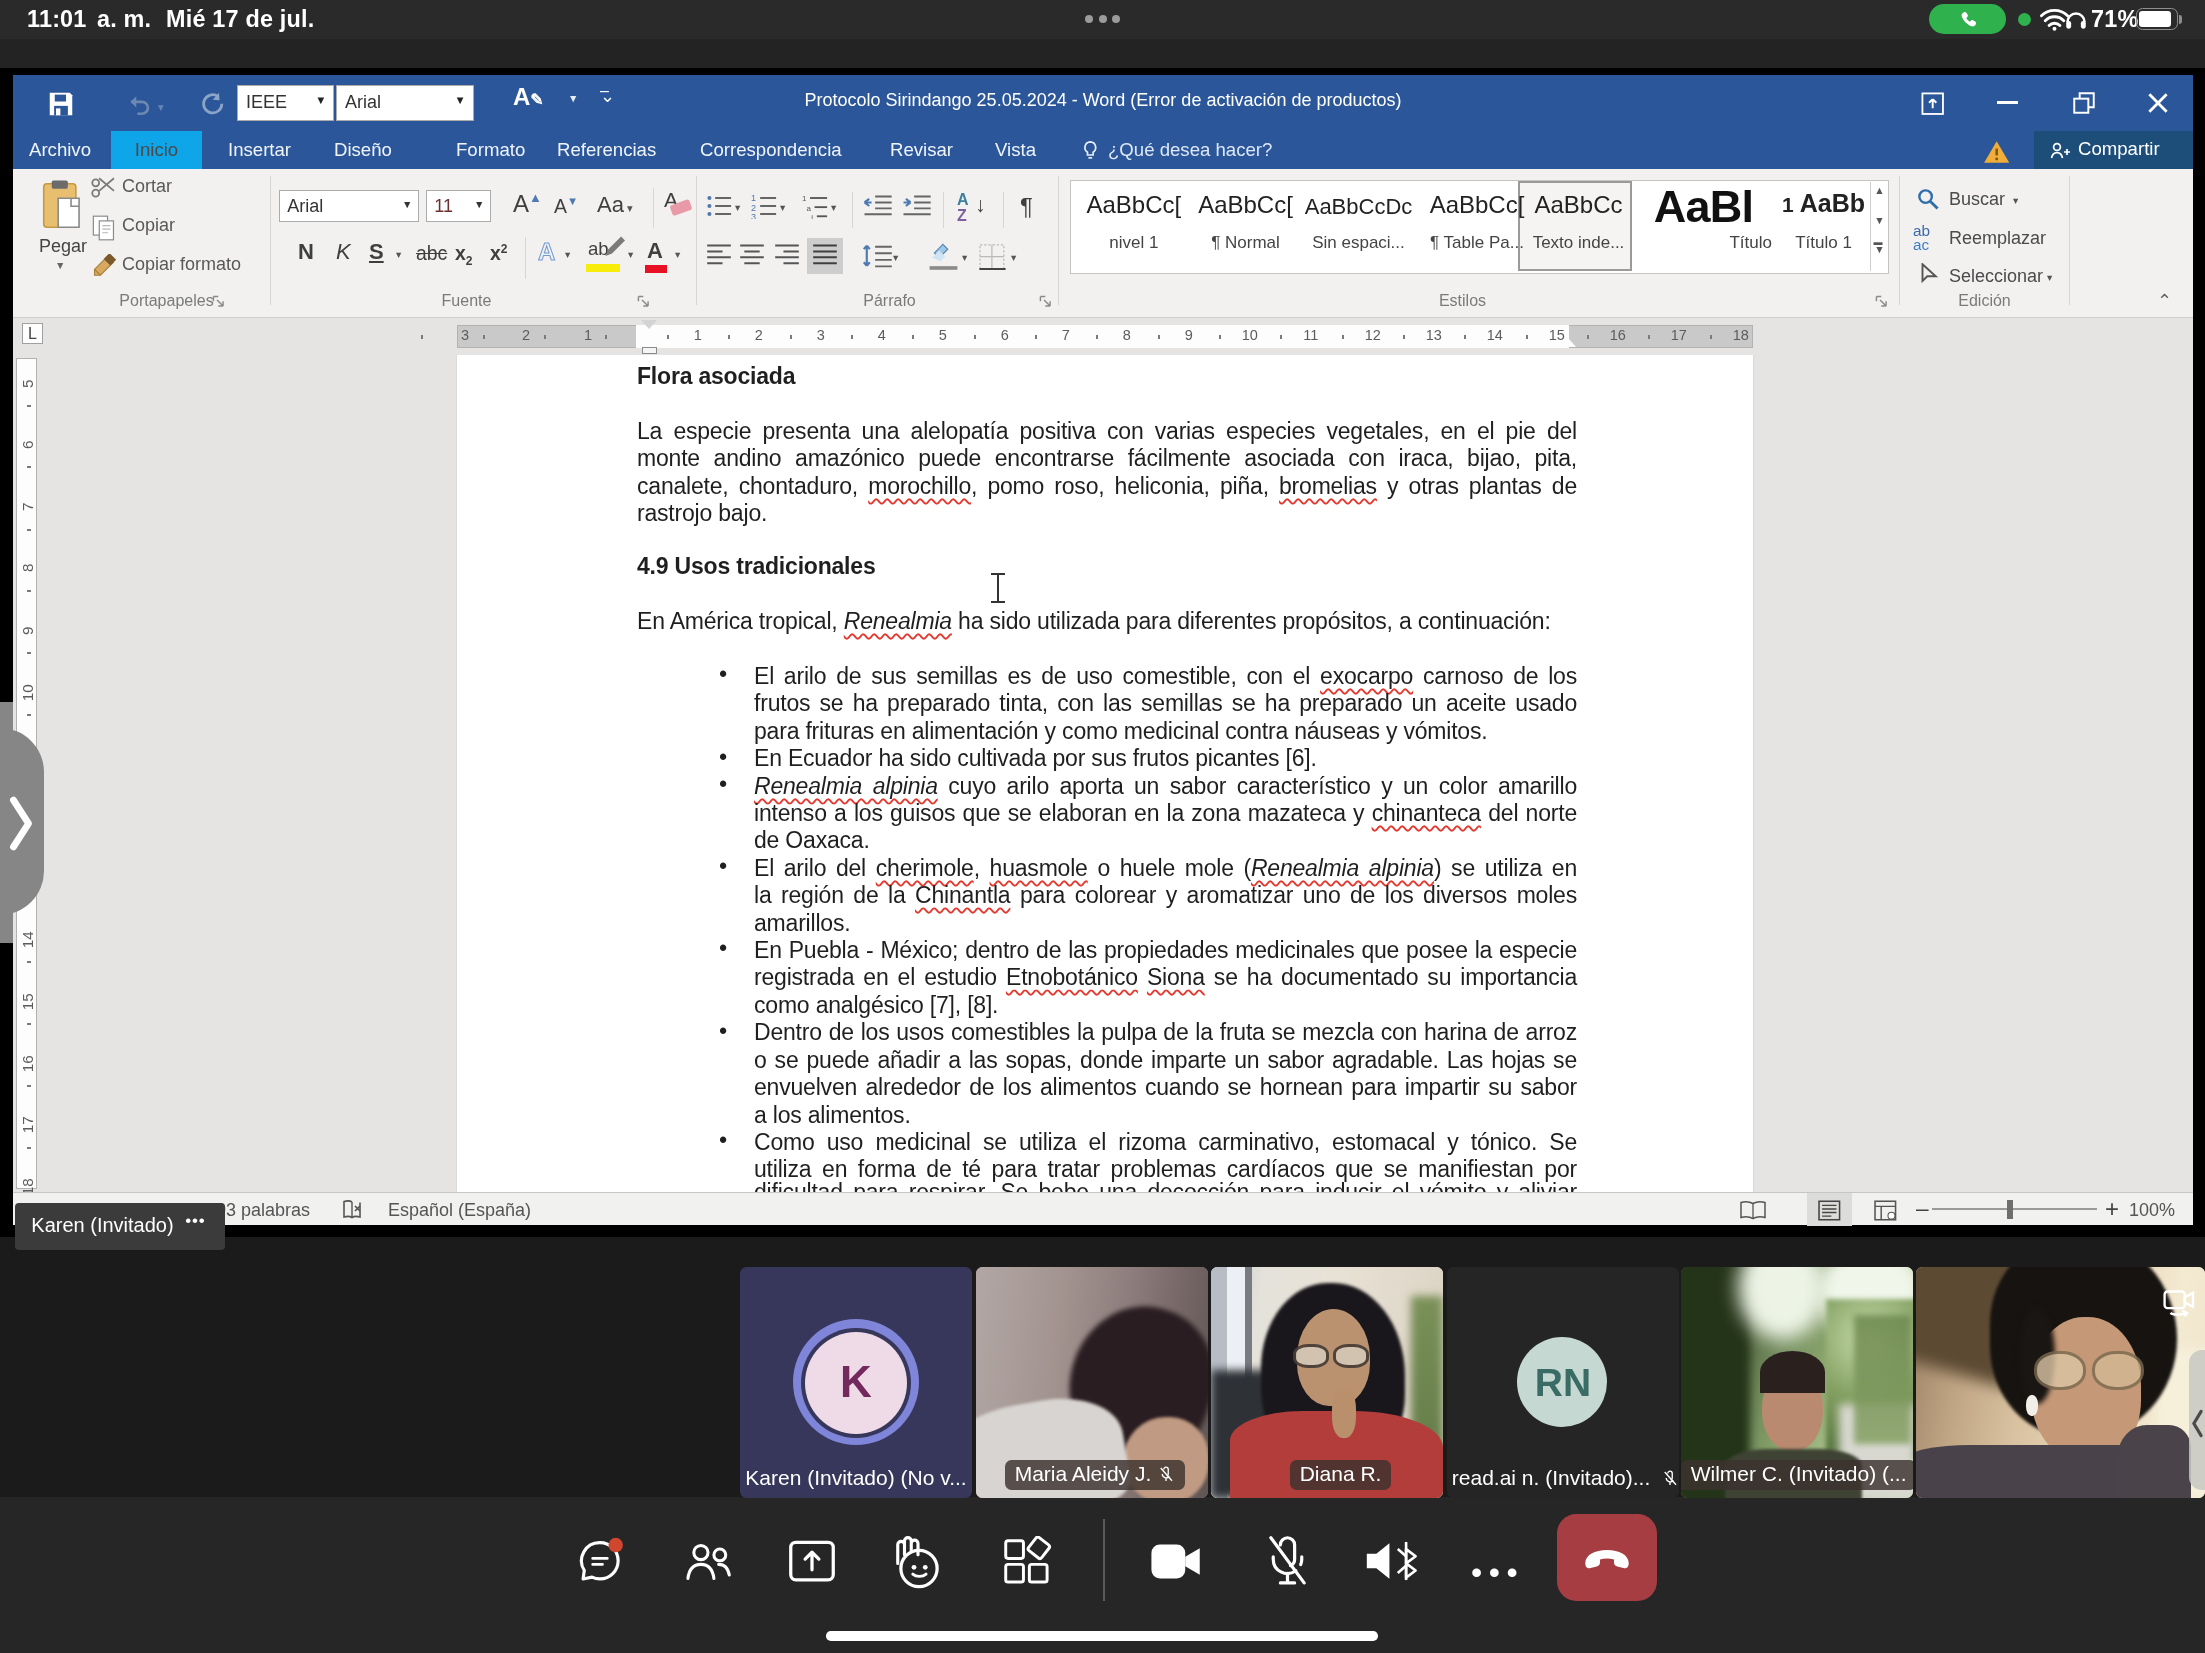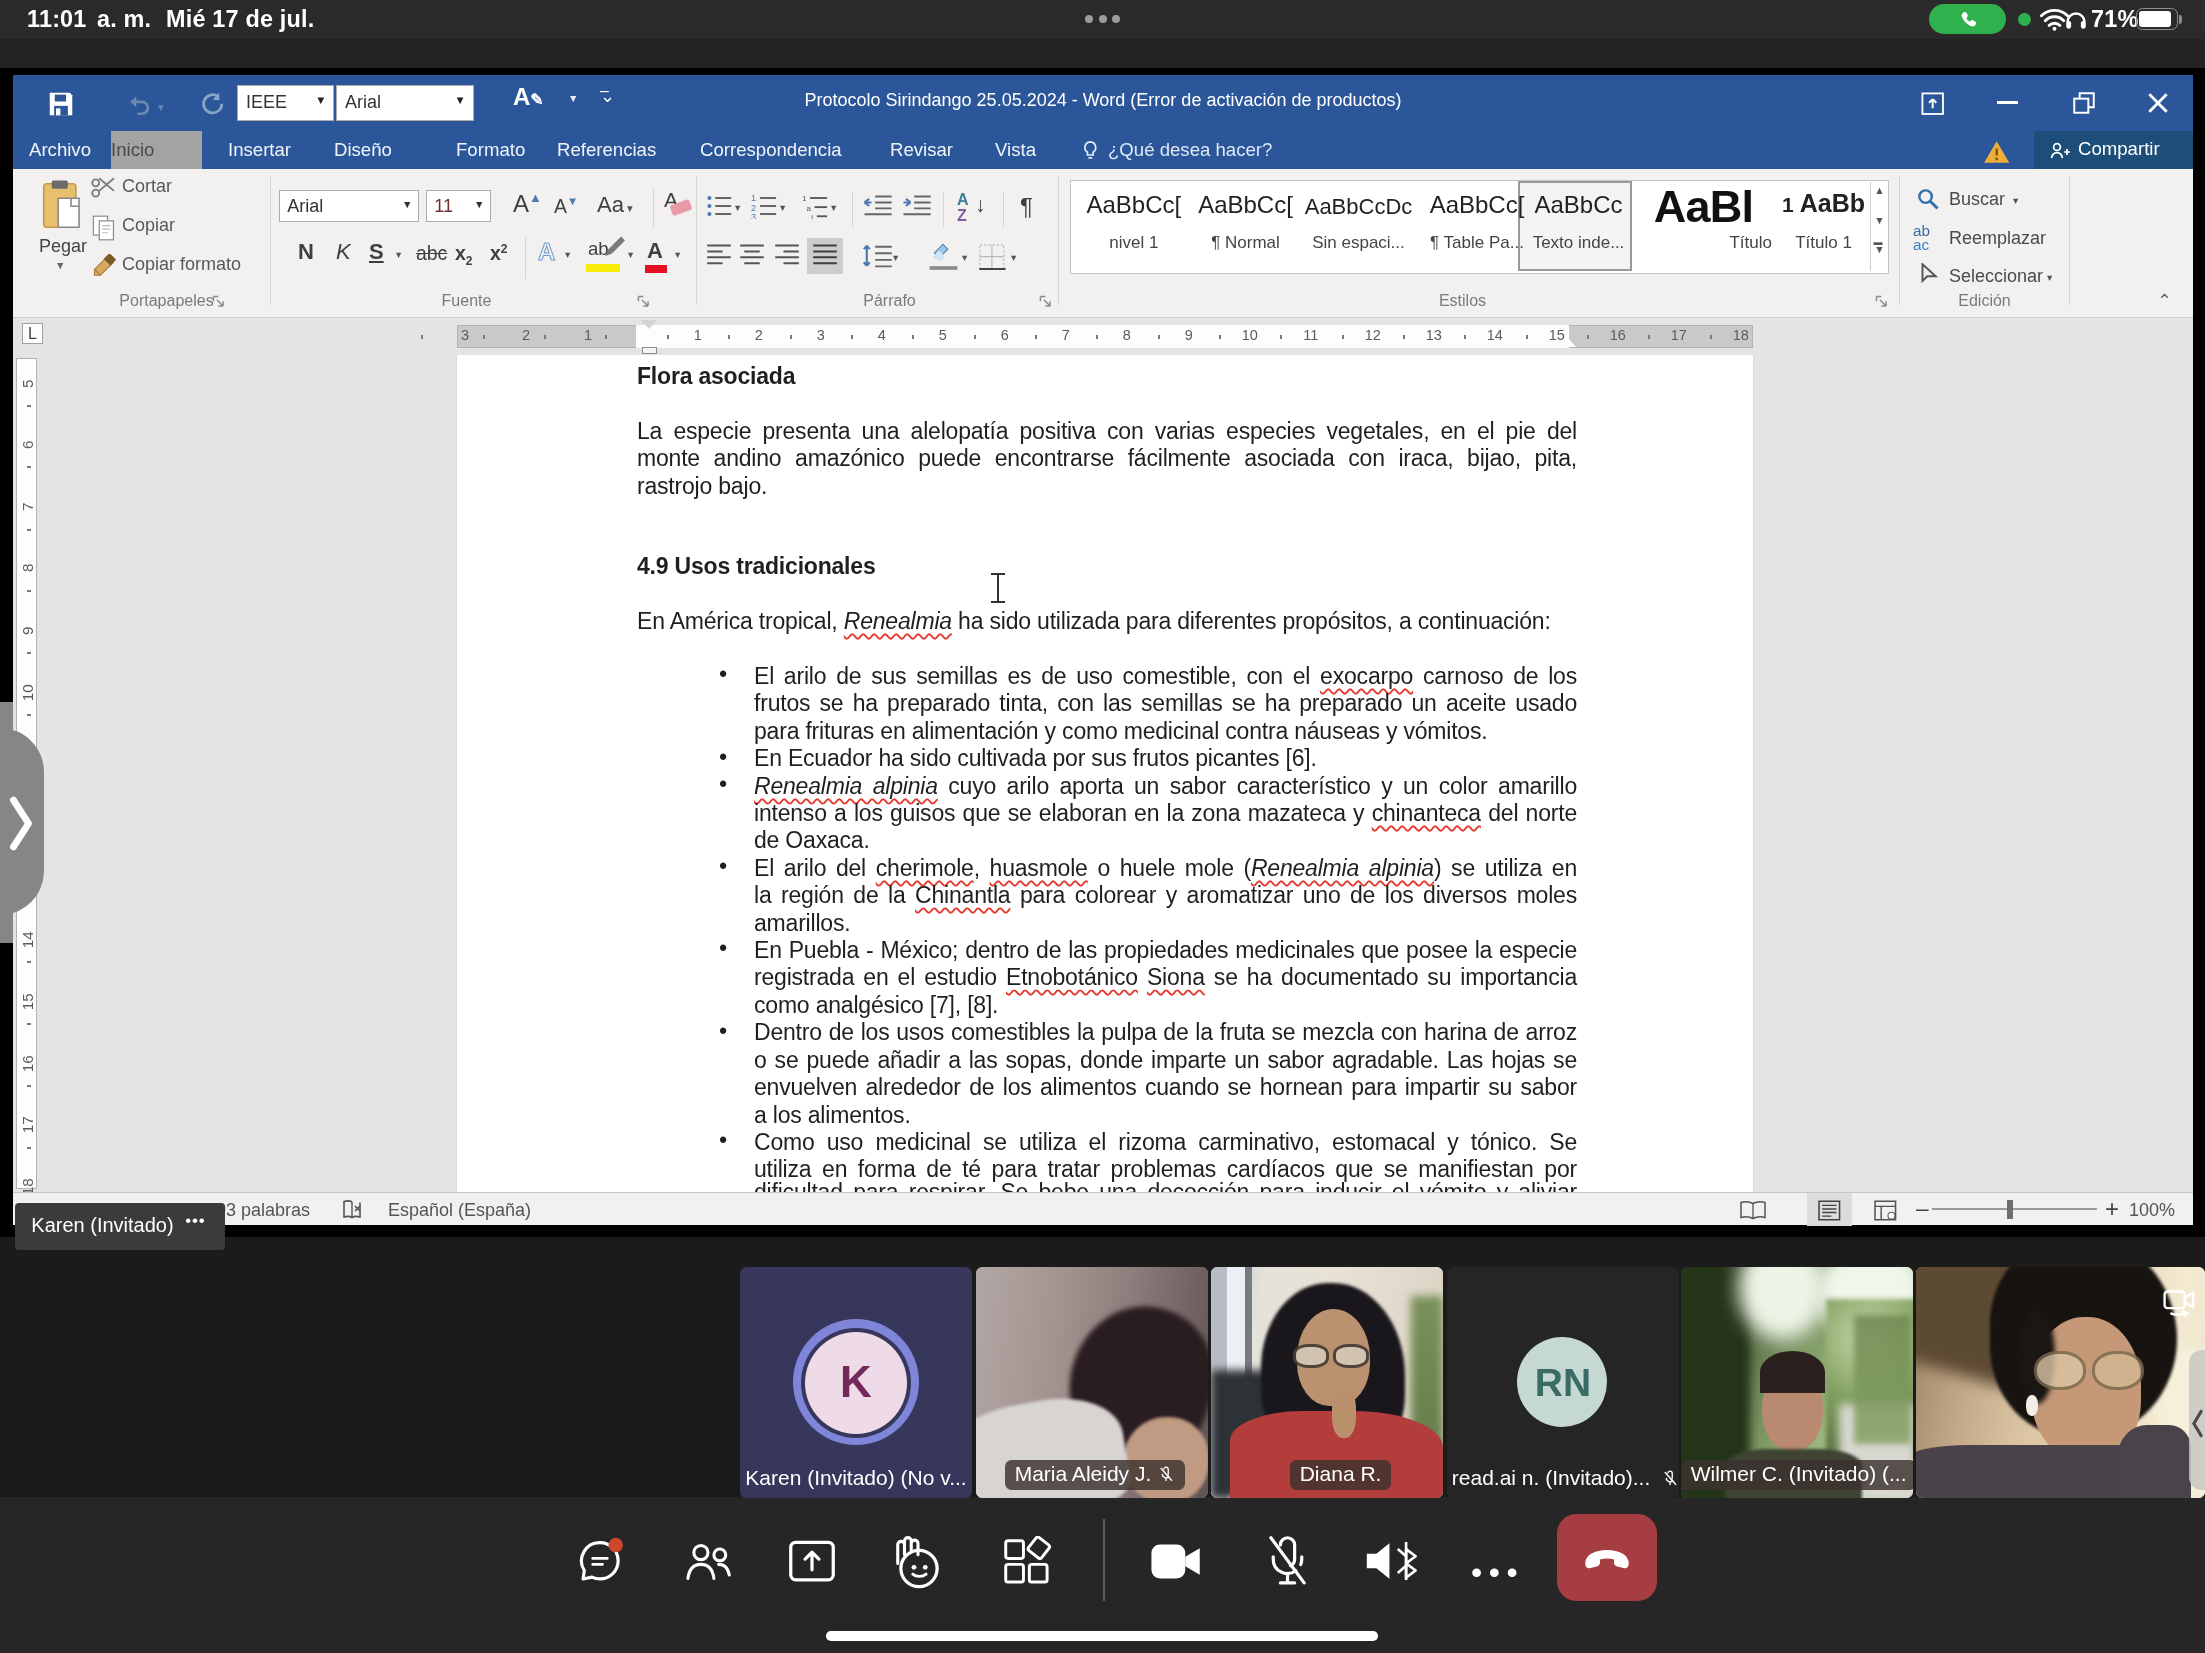--- a/index.html
+++ b/index.html
@@ -10,21 +10,21 @@
   
   #sbar { left:0; top:0; width:2205px; height:39px; background:#2a2a2b; color:#fff; }
   #sbar2 { left:0; top:39px; width:2205px; height:29px; background:#232324; }
   .sbtxt { font-size:23.4px; font-weight:600; letter-spacing:0.2px; color:#fff; }
 
   
   #win { left:13px; top:75px; width:2180px; height:1150px; background:#f1f1f1; }
   #titlebar { left:0; top:0; width:2180px; height:56px; background:#2b579a; }
   #tabrow { left:0; top:56px; width:2180px; height:94px; background:#2b579a; }
   .tab { position:absolute; top:0px; height:38px; line-height:38px; color:#f0f4fa; font-size:18.6px; }
-  #inicio-tab { position:absolute; left:98px; top:56px; width:91px; height:38px; background:#a3a3a3; text-align:left; line-height:38px; color:#4a4a4a; font-size:18.6px; }
+  #inicio-tab { position:absolute; left:98px; top:56px; width:91px; height:38px; background:#0ea5e9; text-align:center; line-height:38px; color:#4a4a4a; font-size:18.6px; }
   #ribbon { left:0; top:94px; width:2180px; height:149px; background:#f2f1f0; border-bottom:0.8px solid #d2d0ce; }
   .glabel { position:absolute; top:123px; font-size:16px; color:#7a7a7a; text-align:center; }
   .gsep { position:absolute; top:6.5px; height:129px; width:0.8px; background:#d8d6d4; }
   .cmdtxt { font-size:18px; color:#444; }
   .combo { position:absolute; background:#fff; border:0.8px solid #ababab; color:#333; font-size:18px; }
 
   
   #rulerband { left:0; top:243px; width:2180px; height:37px; background:#e5e4e3; }
   
   #docarea { left:0; top:280px; width:2180px; height:837px; background:#e5e4e3; overflow:hidden; }
@@ -437,20 +437,21 @@
         <div style="position:absolute;left:9.7px;top:726px;width:4px;height:1.6px;background:#7a7a7a;"></div>
         <div style="position:absolute;left:0px;top:756px;width:21px;height:19.4px;display:flex;align-items:center;justify-content:center;transform:rotate(-90deg);font-size:15.3px;color:#5c5c5c;">17</div>
         <div style="position:absolute;left:9.7px;top:788px;width:4px;height:1.6px;background:#7a7a7a;"></div>
         <div style="position:absolute;left:0px;top:818px;width:21px;height:19.4px;display:flex;align-items:center;justify-content:center;transform:rotate(-90deg);font-size:15.3px;color:#5c5c5c;">18</div>
       </div>
     <div id="dtext" class="abs" style="left:444px;top:0;width:1296px;height:837px;">
       <div class="abs" style="left:180px;top:8px;font-weight:bold;white-space:nowrap;">Flora asociada</div>
       <div class="abs" style="left:180px;top:63px;width:940px;">
         <div class="jl">La especie presenta una alelopatía positiva con varias especies vegetales, en el pie del</div>
         <div class="jl">monte andino amazónico puede encontrarse fácilmente asociada con iraca, bijao, pita,</div>
+        <div class="jl">canalete, chontaduro, <span class="sq">morochillo</span>, pomo roso, heliconia, piña, <span class="sq">bromelias</span> y otras plantas de</div>
         <div class="ll">rastrojo bajo.</div>
       </div>
       <div class="abs" style="left:180px;top:198px;font-weight:bold;white-space:nowrap;">4.9 Usos tradicionales</div>
       <div class="abs" style="left:180px;top:253px;width:940px;">
         <div class="ll">En América tropical, <span class="sq it">Renealmia</span> ha sido utilizada para diferentes propósitos, a continuación:</div>
       </div>
       <div class="abs" style="left:180px;top:308px;width:940px;">
         <div class="li">
             <span class="bu">•</span>
             <div class="jl">El arilo de sus semillas es de uso comestible, con el <span class="sq">exocarpo</span> carnoso de los</div>

